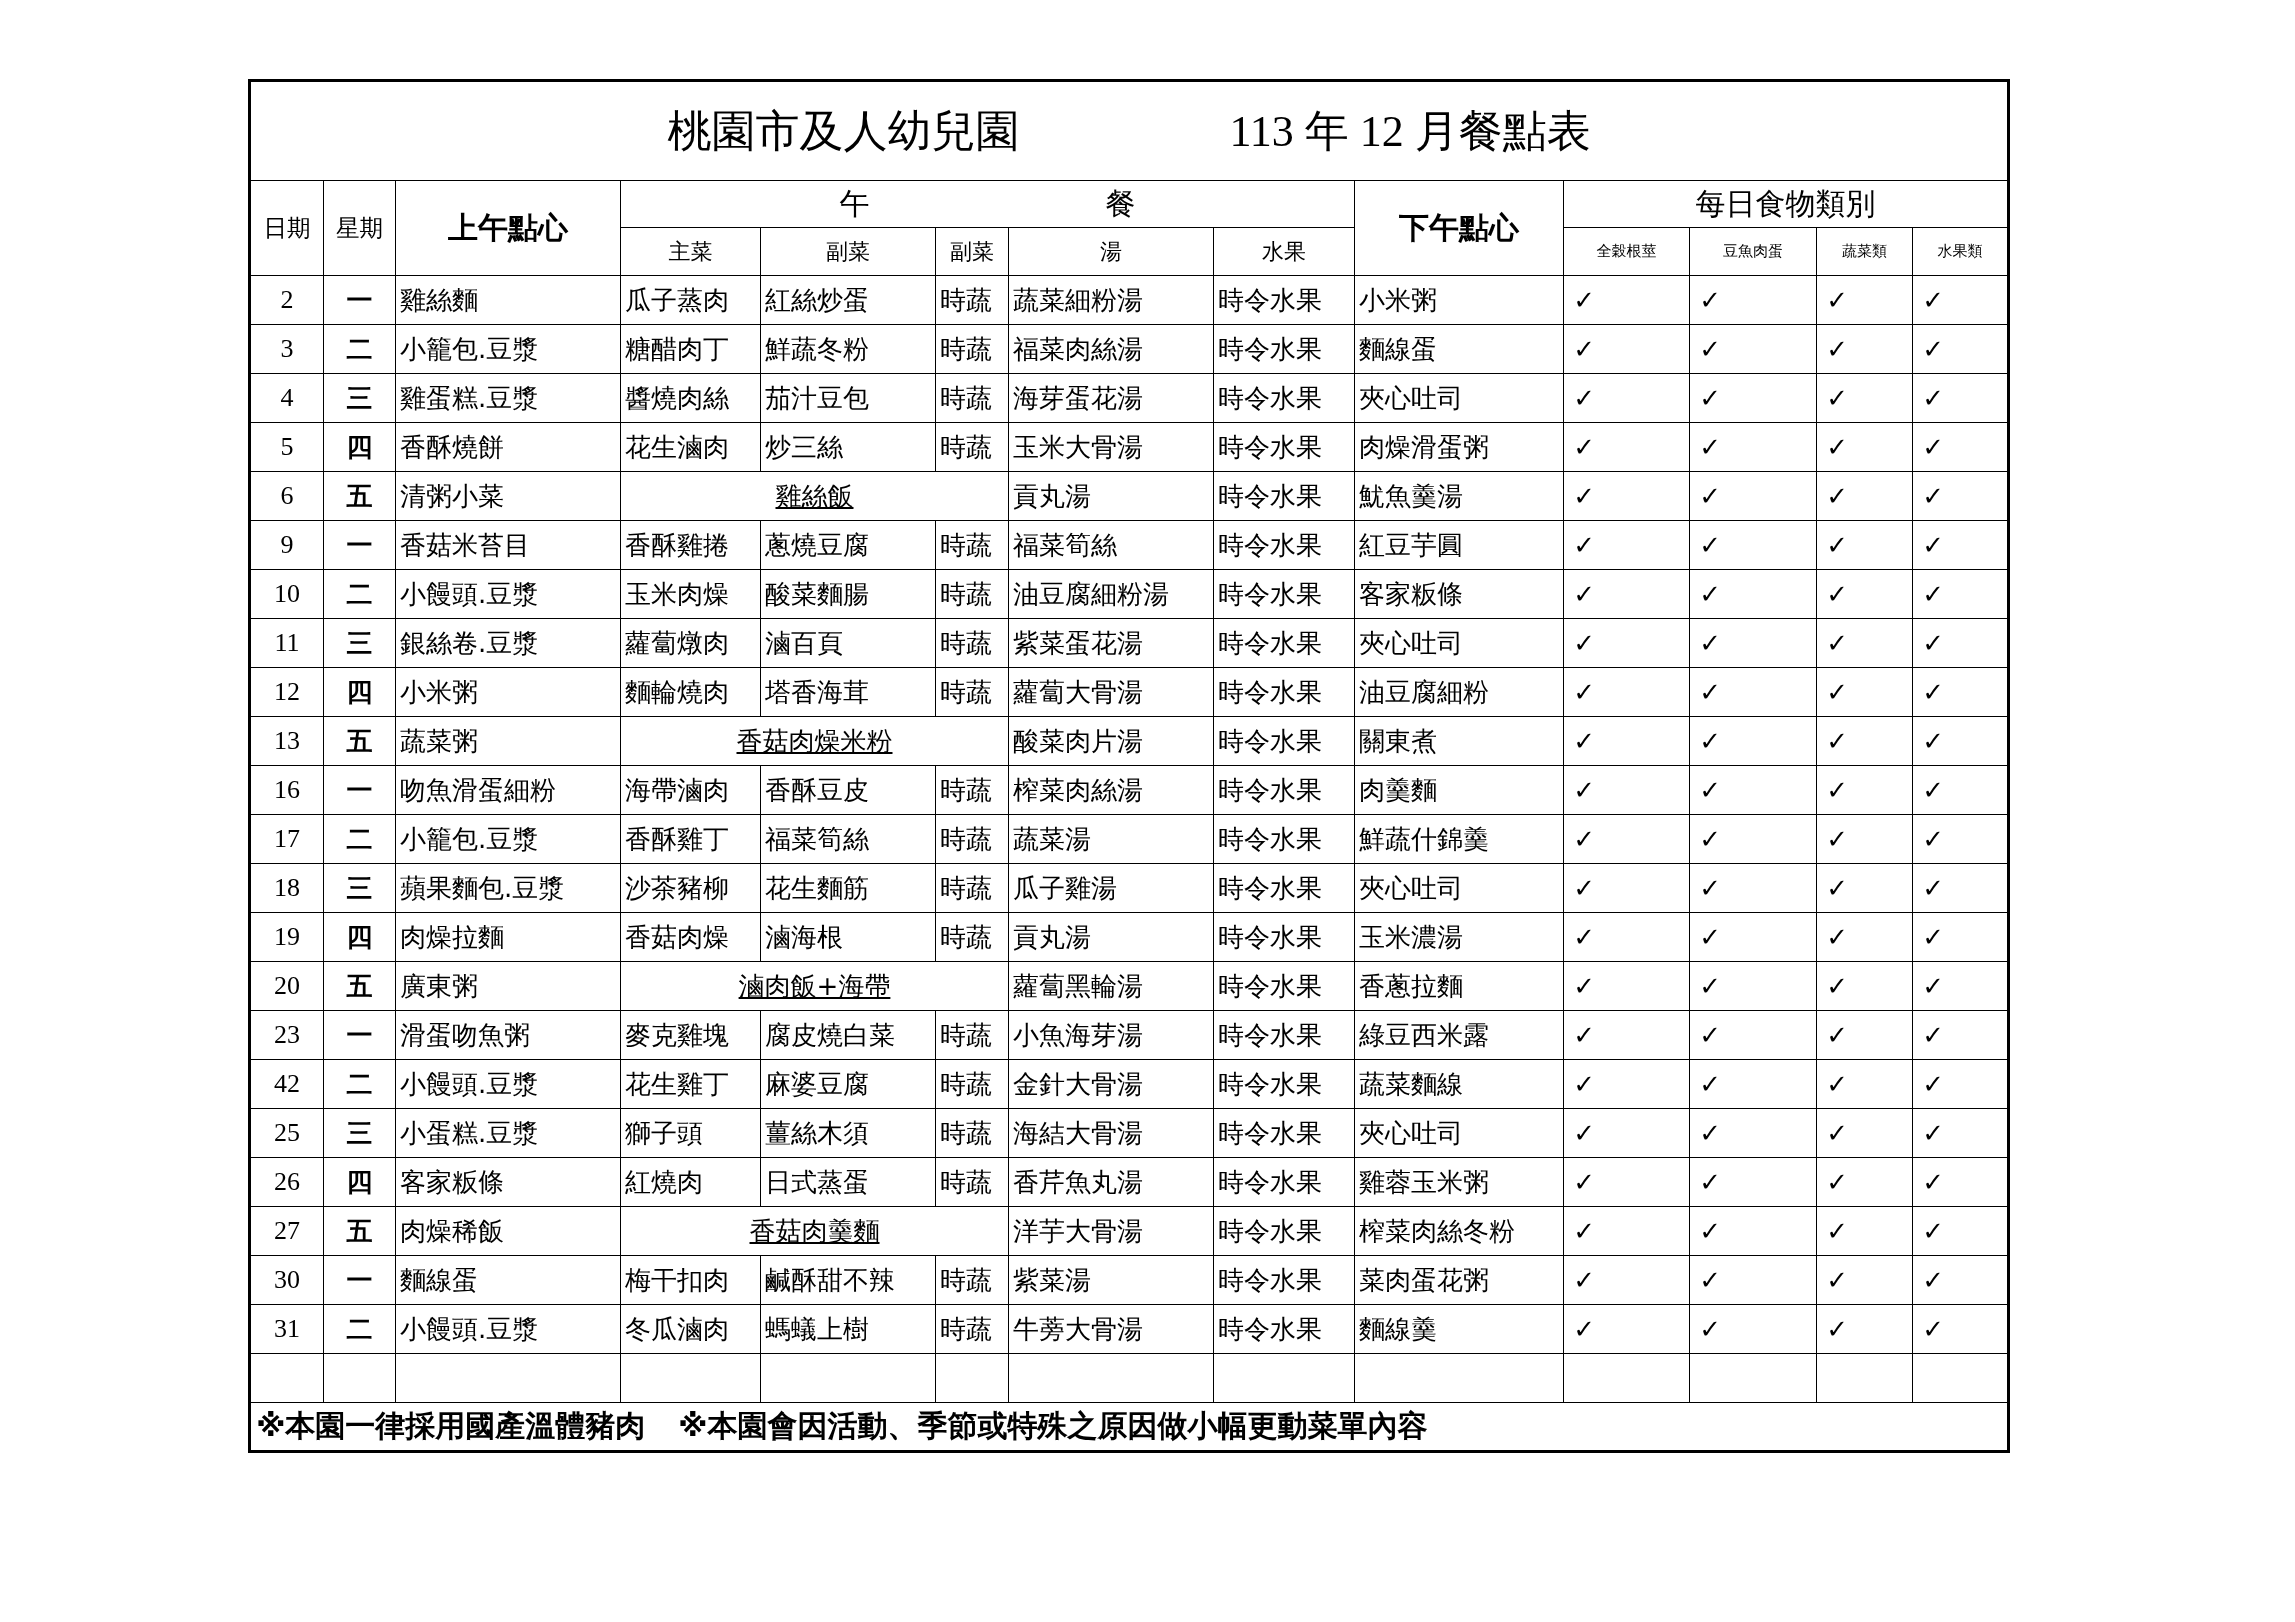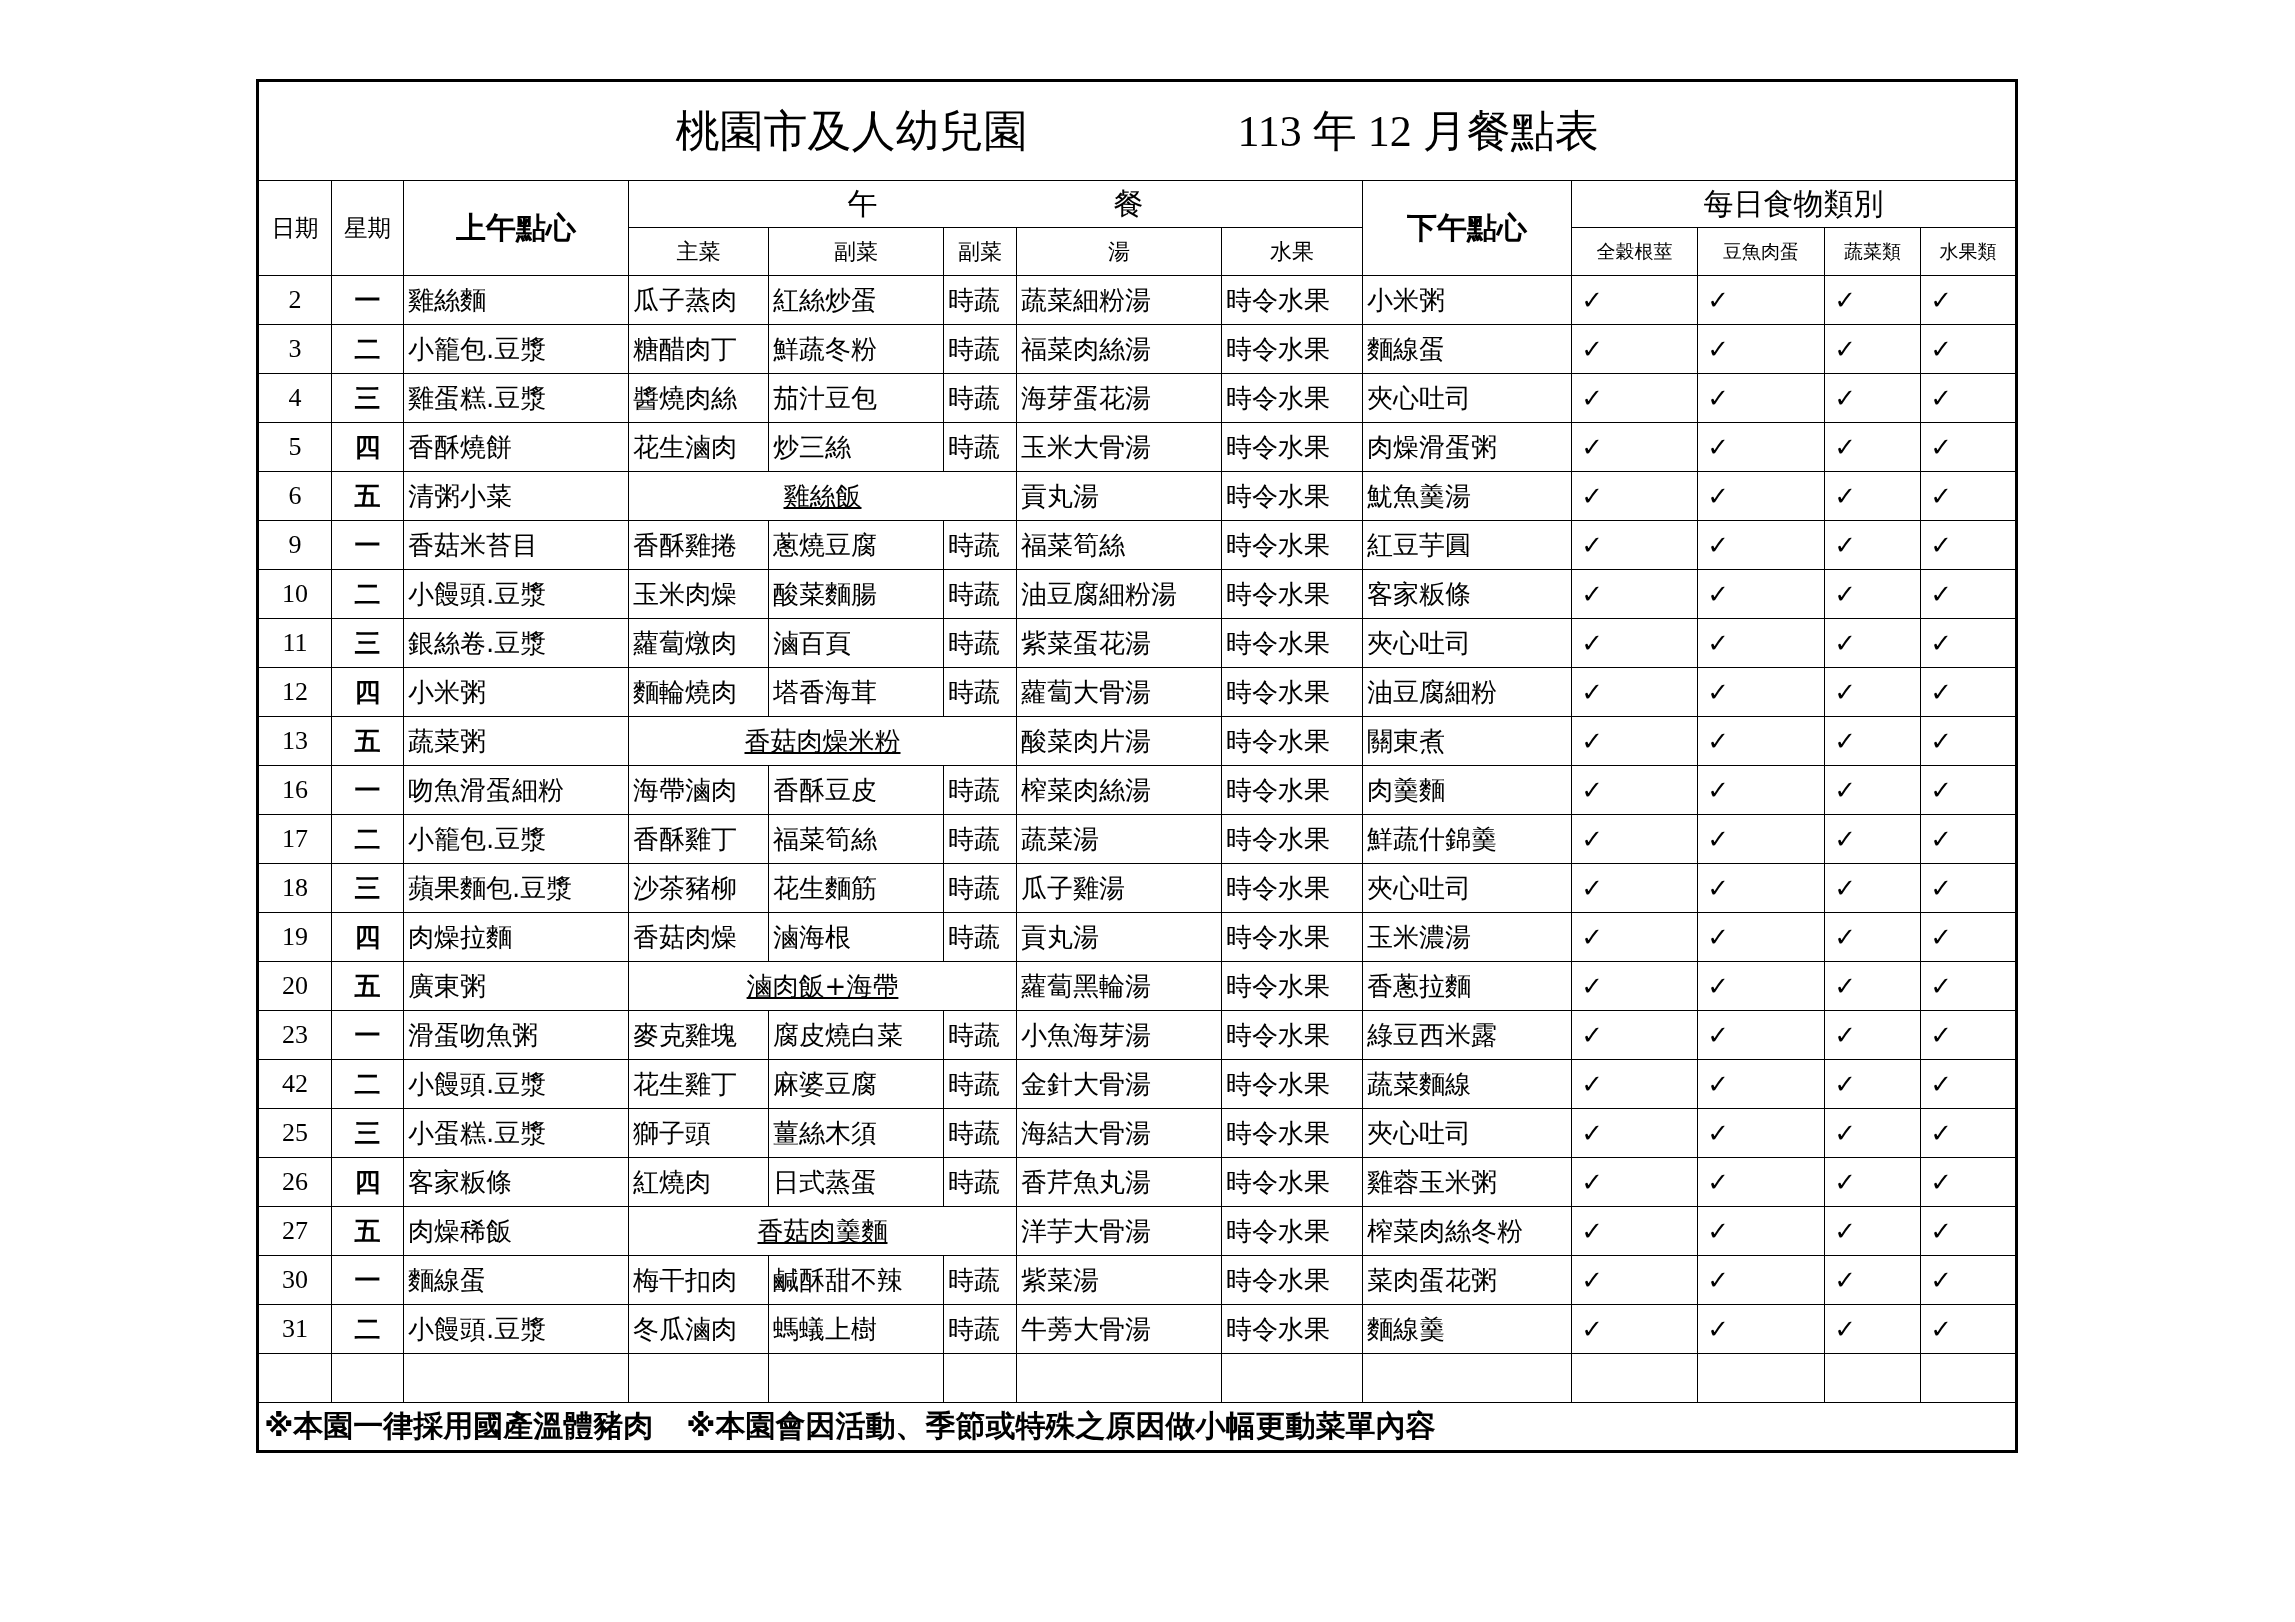--- a/index.html
+++ b/index.html
@@ -1,29 +1,29 @@
 <!DOCTYPE html>
 <html style="font-size:10.5px"><head>
 <meta charset="utf-8">
 <style>
   html, body { margin:0; padding:0; background:#ffffff; }
   body { width:2295px; height:1623px; position:relative; overflow:hidden;
          font-family:"DejaVu Sans","Liberation Sans",sans-serif; color:#000; }
-  #menu { position:absolute; left:256px; top:79px; border-collapse:collapse;
+  #menu { position:absolute; left:248px; top:79px; border-collapse:collapse;
           table-layout:fixed; width:1759px; border:3.3px solid #000; }
   #menu td, #menu th { border:1.3px solid #000; padding:0; overflow:hidden; white-space:nowrap; }
   #menu th { font-weight:normal; }
   .title-cell { height:98px; text-align:center; font-size:44px; font-weight:bold; }
   .title-cell .school { display:inline-block; margin-right:196px; }
   .title-cell .month { display:inline-block; font-family:"Liberation Serif","DejaVu Serif",serif; }
   .title-cell .month .cjk { font-family:"DejaVu Sans","Liberation Sans",sans-serif; }
   .hdr-big { font-size:30px; text-align:center; }
   .hdr-med { font-size:22px; text-align:center; }
   .hdr-small { font-size:23.6px; text-align:center; }
-  .hdr-cat { font-size:19px; text-align:center; }
+  .hdr-cat { font-size:15px; text-align:center; }
   .hdr-lunch { font-size:30px; text-align:center; letter-spacing:0; }
   .hdr-lunch span { display:inline-block; }
   .r-top { height:47px; }
   .r-sub { height:48px; }
   tr.data td { height:48px; font-size:26px; }
   td.date { text-align:center; font-family:"Liberation Serif","DejaVu Serif",serif; font-size:29px; }
   td.wd { text-align:center; font-weight:bold; font-size:27.5px; }
   td.txt { text-align:left; padding-left:3.9px !important; }
   td.ctr { text-align:center;text-decoration:underline; }
   td.chk { text-align:left; padding-left:9.2px !important; font-size:29px; }

